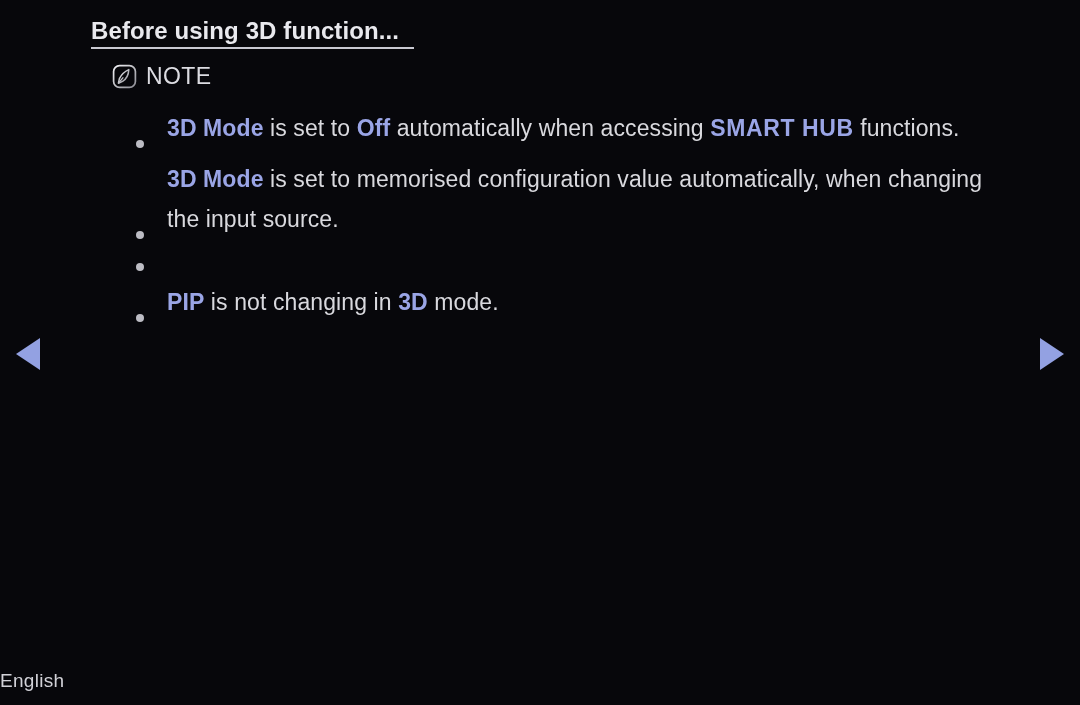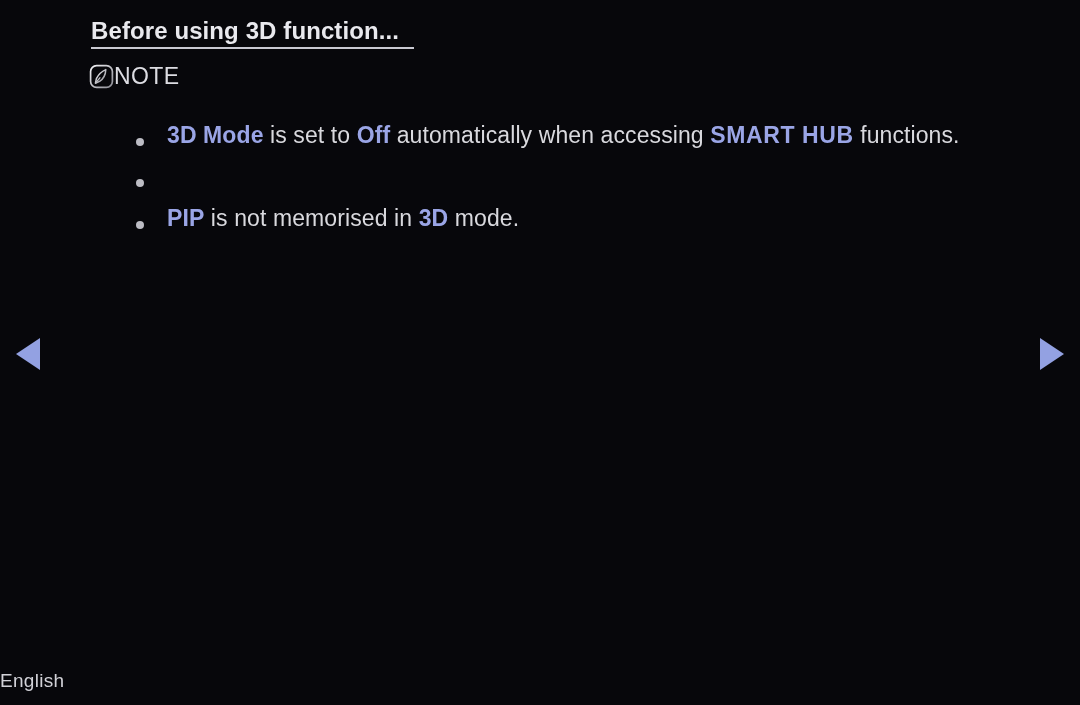--- a/index.html
+++ b/index.html
@@ -41,24 +41,25 @@
   .title-underline {
     margin-top: 2px;
     height: 2px;
     background: #c9c9d2;
     width: 323px;
   }
 
   
   .note-head {
     position: absolute;
-    left: 89px;
+    left: 112px;
     top: 64px;
     display: flex;
     align-items: center;
+    gap: 9px;
   }
   .note-icon {
     width: 25px;
     height: 25px;
     display: block;
   }
   .note-label {
     font-size: 23px;
     color: #dcdce2;
     font-weight: normal;
@@ -68,23 +69,22 @@
 
   
   .bullets {
     position: absolute;
     left: 136px;
     top: 108px;
     width: 850px;
   }
   .bullet-row {
     display: flex;
-    align-items: center;
+    align-items: flex-end;
     margin-bottom: 11px;
-    margin-top: 7px;
   }
   .bullet-dot {
     width: 8px;
     height: 8px;
     border-radius: 50%;
     background: #bcbcc4;
     flex: 0 0 auto;
     margin-top: 13px;
     margin-right: 23px;
   }
@@ -163,29 +163,35 @@
 
   <div class="bullets">
 
     <div class="bullet-row">
       <span class="bullet-dot"></span>
       <span class="bullet-text">
         <span class="hl">3D Mode</span><span> is set to </span><span class="hl">Off</span><span> automatically when accessing </span><span class="hl-wide">SMART HUB</span><span> functions.</span>
       </span>
     </div>
 
-
-    <div class="bullet-row">
-      <span class="bullet-dot"></span>
-    </div>
-
     <div class="bullet-row">
       <span class="bullet-dot"></span>
       <span class="bullet-text">
-        <span class="hl">PIP</span><span> is not memorised in </span><span class="hl">3D</span><span> mode.</span>
+        <span class="hl">3D Mode</span><span> is set to memorised configuration value automatically, when changing the input source.</span>
+      </span>
+    </div>
+
+    <div class="bullet-row">
+      <span class="bullet-dot"></span>
+    </div>
+
+    <div class="bullet-row">
+      <span class="bullet-dot"></span>
+      <span class="bullet-text">
+        <span class="hl">PIP</span><span> is not changing in </span><span class="hl">3D</span><span> mode.</span>
       </span>
     </div>
 
   </div>
 
   <div class="nav-arrow nav-left"></div>
   <div class="nav-arrow nav-right"></div>
 
   <div class="footer">English</div>
 

